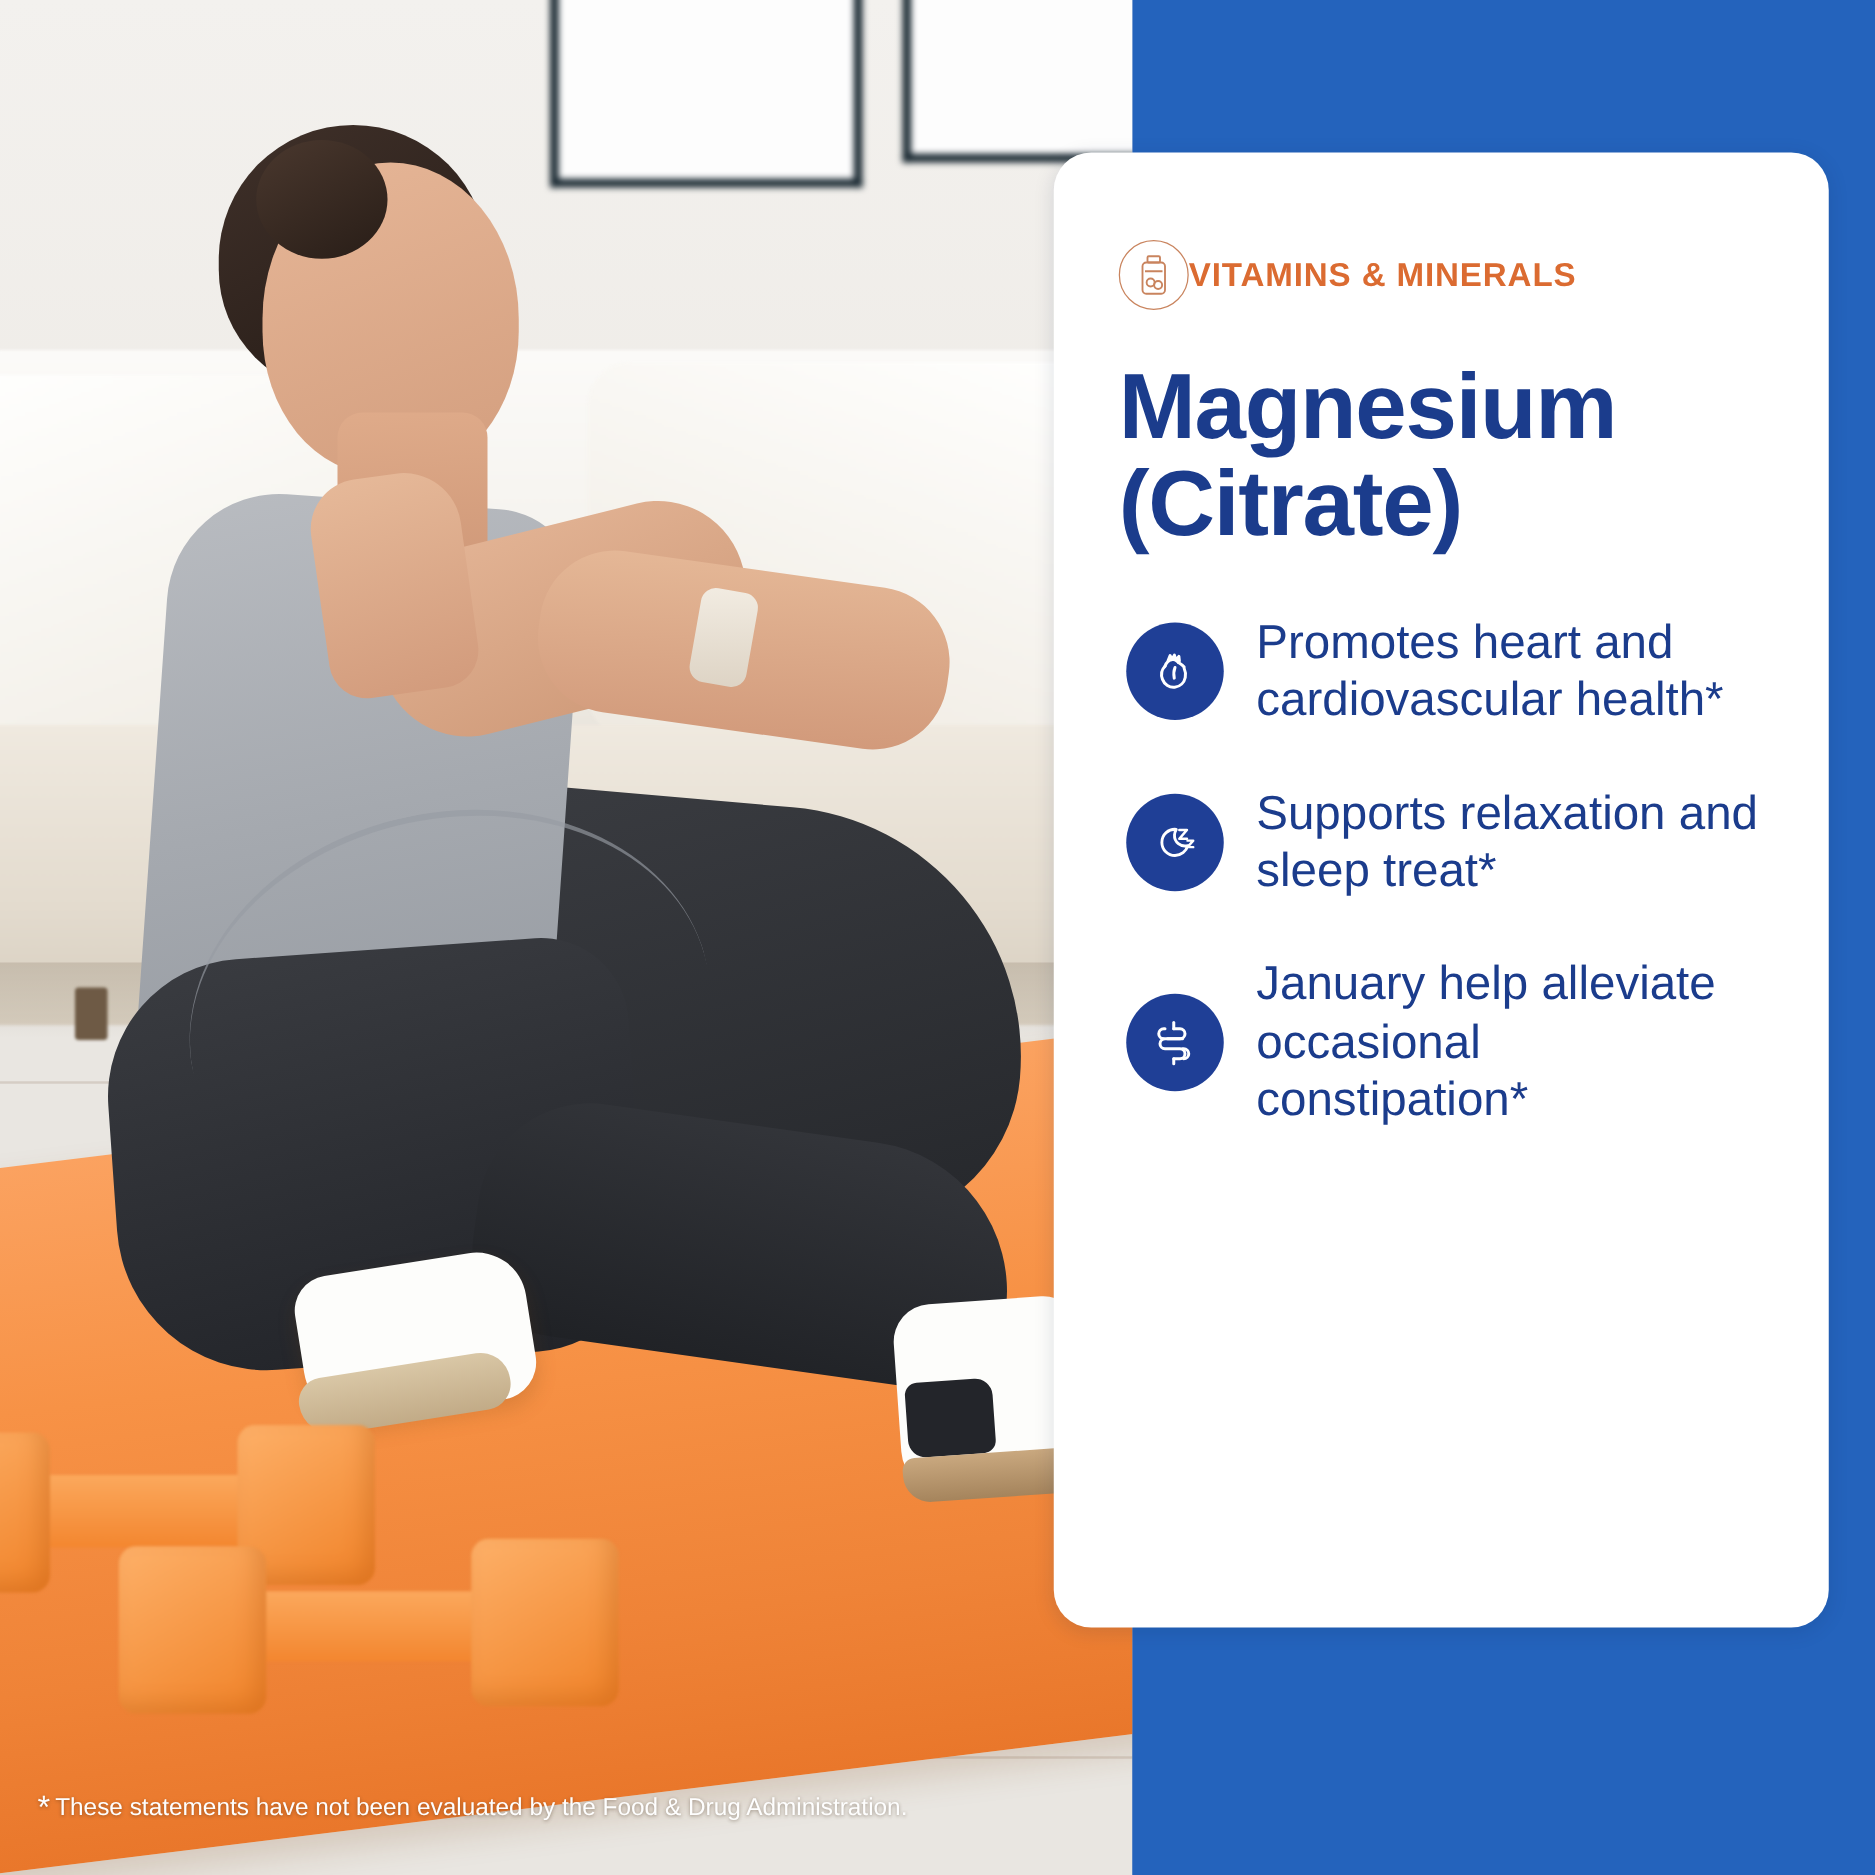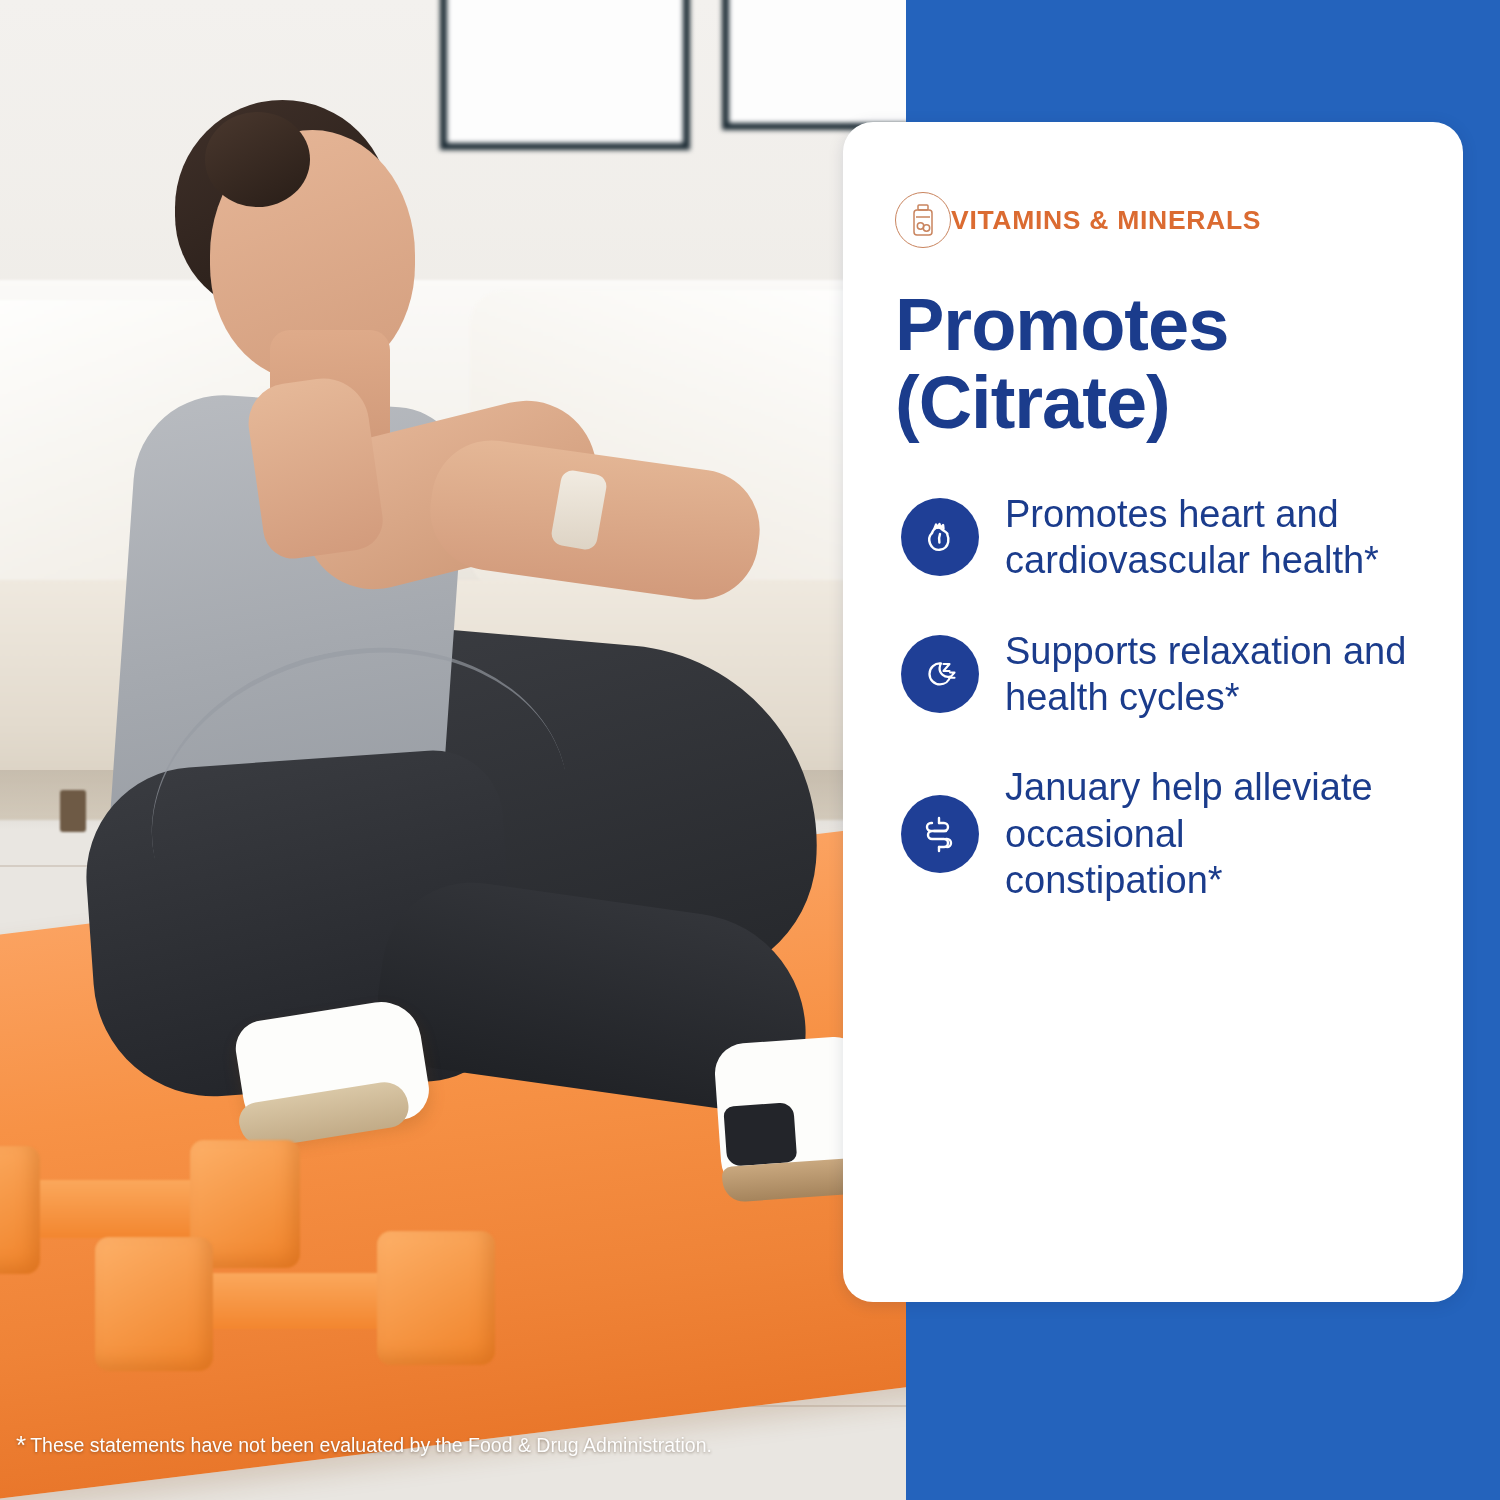--- a/index.html
+++ b/index.html
@@ -103,21 +103,21 @@
     transform:rotate(-4deg); }
   .shoe-2 .dark{ position:absolute; left:6px; top:62px; width:70px; height:60px; background:#23252a;
     border-radius:10px 14px 10px 14px; }
   .shoe-2 .sole{ position:absolute; left:0px; bottom:-8px; width:150px; height:36px;
     background:linear-gradient(180deg,#c9a87f,#a5845c); border-radius:10px 14px 22px 22px; }
   .blurz{ filter:blur(1.2px); }
   .blurz2{ filter:blur(2.4px); }
 
   
   .disclaimer{
-    position:absolute; left:16px; bottom:32px; width:860px;
+    position:absolute; left:30px; bottom:32px; width:860px;
     color:#fefefe; font-size:19.5px; line-height:1.72;
     text-shadow:0 1px 3px rgba(60,40,20,.45);
     font-family:"Liberation Sans", sans-serif;
   }
   .disclaimer .star{ font-size:26px; vertical-align:-2px; margin-right:4px; }
 
   
   .blue-panel{
     position:absolute; left:906px; top:0; width:594px; height:1500px;
     background:#2463BC;
@@ -232,21 +232,21 @@
         <rect x="6" y="7" width="18" height="25" rx="3"></rect>
         <line x1="8" y1="14" x2="22" y2="14"></line>
         <circle cx="12.5" cy="23" r="3.2"></circle>
         <circle cx="18.5" cy="25" r="3.2"></circle>
       </svg>
     </div>
     <div class="eyebrow-label">VITAMINS &amp; MINERALS</div>
   </div>
 
   <div class="title">
-    <div>Promotes</div>
+    <div>Magnesium</div>
     <div>(Citrate)</div>
   </div>
 
   <div class="benefits">
 
     <div class="benefit">
       <div class="bicon">
         <svg width="44" height="44" viewBox="0 0 44 44" fill="none" stroke="#fff" stroke-width="2.4" stroke-linecap="round" stroke-linejoin="round">
           <path d="M14 18c-2.5 2.5-3.5 6.5-2 10.5 1.6 4.3 5.6 6.8 9.8 6.3 4.4-.5 7.6-3.8 8.4-7.8.5-2.6.1-5.2-.9-7.4"></path>
           <path d="M14 18c1-3 3-5 6-5.6"></path>
@@ -260,21 +260,21 @@
     </div>
 
     <div class="benefit">
       <div class="bicon">
         <svg width="46" height="46" viewBox="0 0 46 46" fill="none" stroke="#fff" stroke-width="2.3" stroke-linecap="round" stroke-linejoin="round">
           <path d="M24 12.5c-6.2-.6-11.5 4.2-11.5 10.4 0 5.8 4.7 10.5 10.5 10.5 4.9 0 9-3.3 10.2-7.9-5.6 1.4-11-2.9-10.6-8.6.1-1.6.6-3.1 1.4-4.4z"></path>
           <path d="M26.5 13h6l-6 7h6" stroke-width="2.1"></path>
           <path d="M33 21.5h4.6l-4.6 5.2h4.6" stroke-width="1.9"></path>
         </svg>
       </div>
-      <div class="btext">Supports relaxation and health cycles*</div>
+      <div class="btext">Supports relaxation and sleep treat*</div>
     </div>
 
     <div class="benefit">
       <div class="bicon">
         <svg width="44" height="46" viewBox="0 0 44 46" fill="none" stroke="#fff" stroke-width="2.4" stroke-linecap="round" stroke-linejoin="round">
           <path d="M21 7v5"></path>
           <path d="M21 12h5a4 4 0 0 1 0 8h-12a4 4 0 0 0 0 8h12a4 4 0 0 1 0 8h-5"></path>
           <path d="M21 36v4"></path>
           <path d="M14 12h-1a4 4 0 0 0 0 8"></path>
           <path d="M28 28h1a4 4 0 0 1 0 8"></path>

